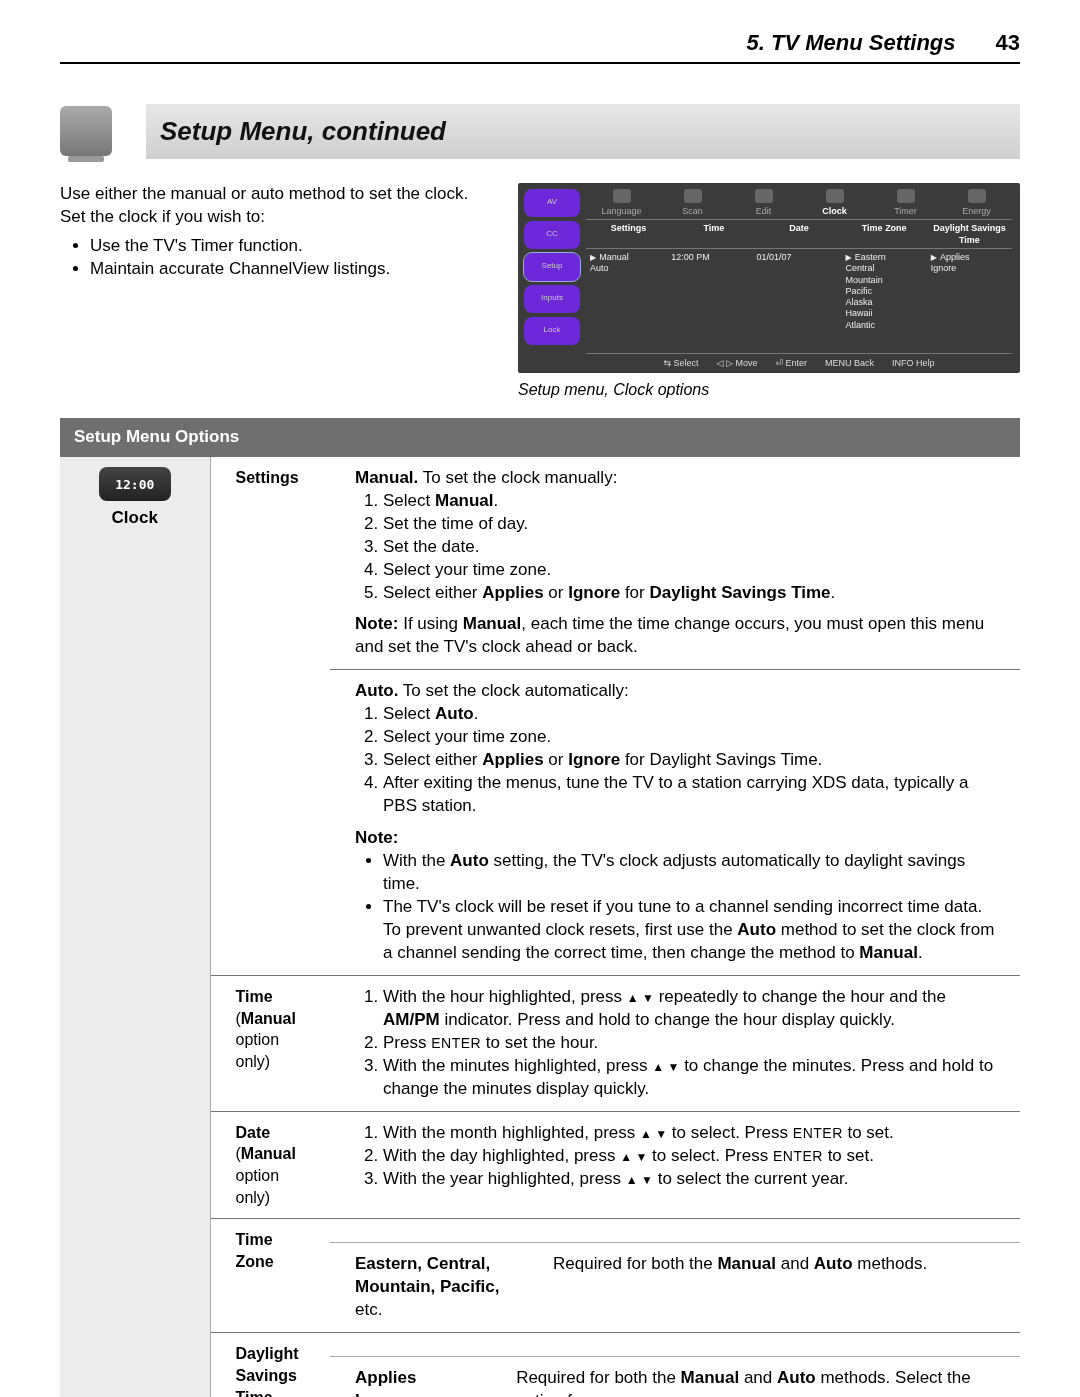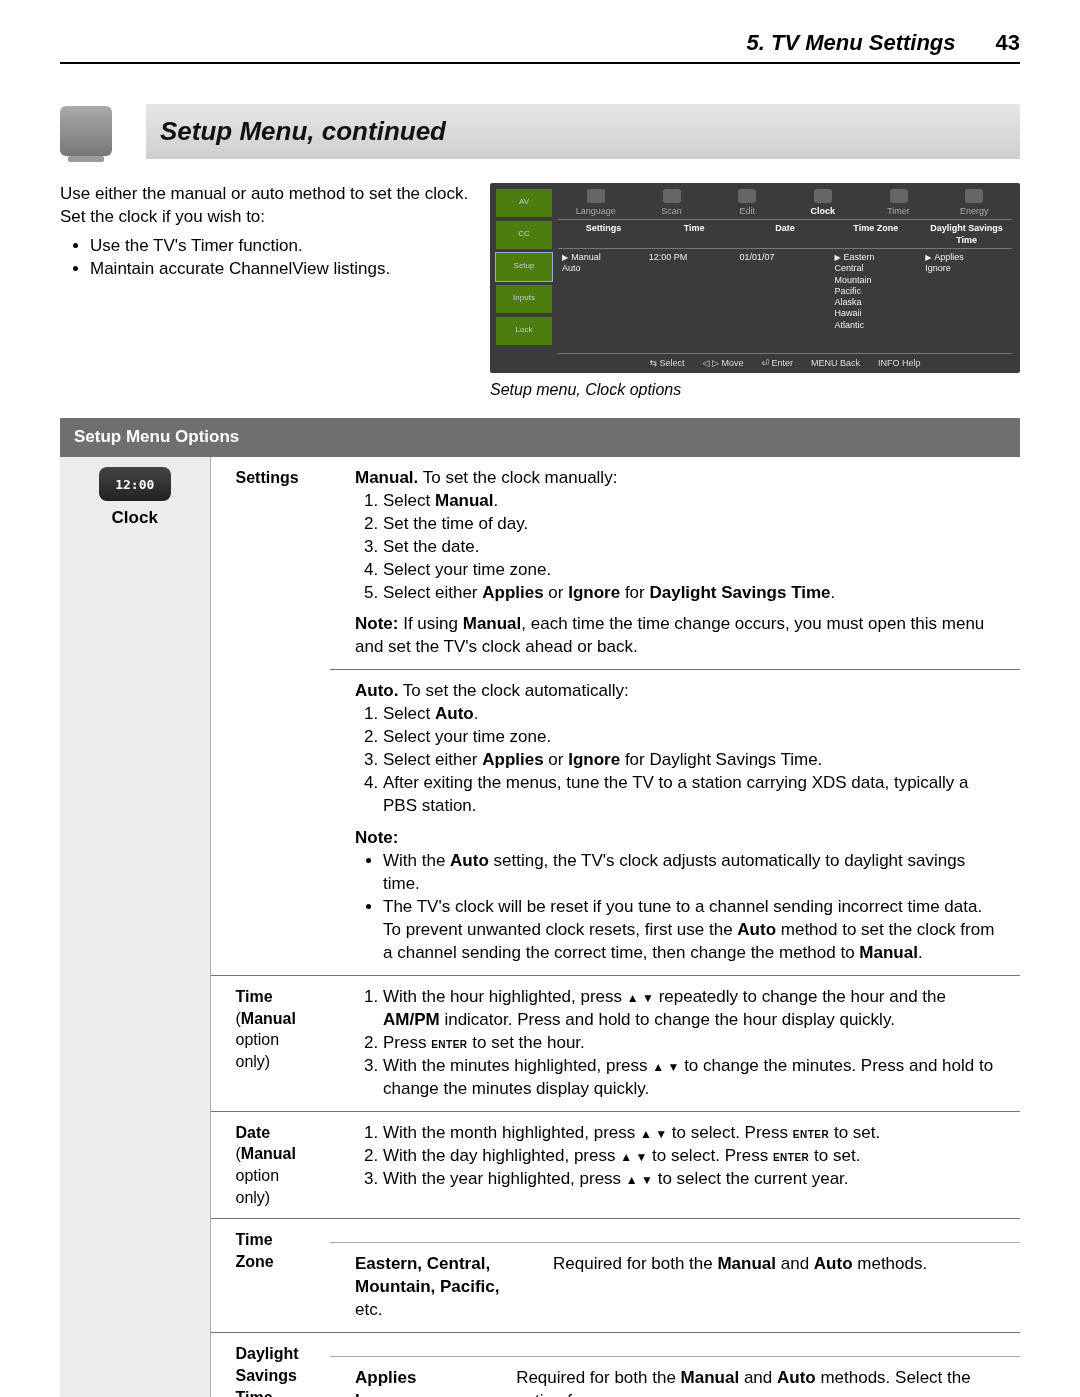--- a/index.html
+++ b/index.html
@@ -37,41 +37,41 @@
   }
   .section-bar {
     flex:1;
     background: linear-gradient(#e6e6e6,#cfcfcf);
     padding: 10px 14px;
     font-size: 26px;
     font-weight: bold;
     font-style: italic;
     color: #111;
   }
-  .two-col { display:flex; margin-bottom:10px; }
+  .two-col { display:flex; gap:28px; margin-bottom:10px; }
   .left-col { flex: 0 0 430px; }
   .left-col ul { margin-left: 30px; margin-top:6px; }
   .right-col { flex:1; }
   .osd {
     background:#3b3b3b;
     width:100%;
     height:190px;
     border-radius:2px;
     padding:6px 8px 4px 68px;
     color:#ddd;
     font-size:10px;
     position:relative;
     overflow:hidden;
   }
   .osd .leftnav {
     position:absolute; left:6px; top:6px; bottom:28px; width:56px;
     display:flex; flex-direction:column; gap:4px;
   }
   .osd .leftnav div {
-    height:42px; background:#4d7c0f; border-radius:0;
+    height:42px; background:#6d28d9; border-radius:8px;
     display:flex; align-items:center; justify-content:center;
     font-size:8px; color:#ccc;
   }
   .osd .leftnav div.hl { outline:1px solid #9ad; }
   .osd .tabs { display:flex; border-bottom:1px solid #777; padding-bottom:2px;align-items:center; }
   .osd .tabs div { flex:1; text-align:center; font-size:9px; color:#aaa; }
   .osd .tabs div.cur { color:#fff; font-weight:bold; }
   .osd .tabs div .tabicon {
     width:18px;height:14px;margin:0 auto 2px auto;background:#666;border-radius:3px;
   }
@@ -101,21 +101,21 @@
   .clock-icon {
     width:72px;height:34px;margin:0 auto 6px auto;
     background:linear-gradient(#444,#222); border-radius:8px;
     color:#fff; font-size:13px; display:flex; align-items:center; justify-content:center;
     font-family:monospace;
   }
   table.opts td.lbl { width:120px; font-size:16px; }
   table.opts td.desc ol { margin-left:28px; }
   table.opts td.desc ul { margin-left:28px; }
   .b { font-weight:bold; }
-  .small-enter { font-family:Arial; font-weight:bold; font-size:10px; letter-spacing:0.5px; }
+  .small-enter { font-family:Arial; font-weight:normal; font-size:14px; letter-spacing:0.5px; }
   .arrow-ud::before { content:"▲ ▼"; font-size:12px; }
   .tz-row td.desc { display:flex; gap:28px; }
   .tz-list { width:170px; font-weight:bold; }
 </style>
 </head>
 <body>
 
 <div class="header-row">
   <div class="spacer"></div>
   <div class="title">5.  TV Menu Settings</div>

